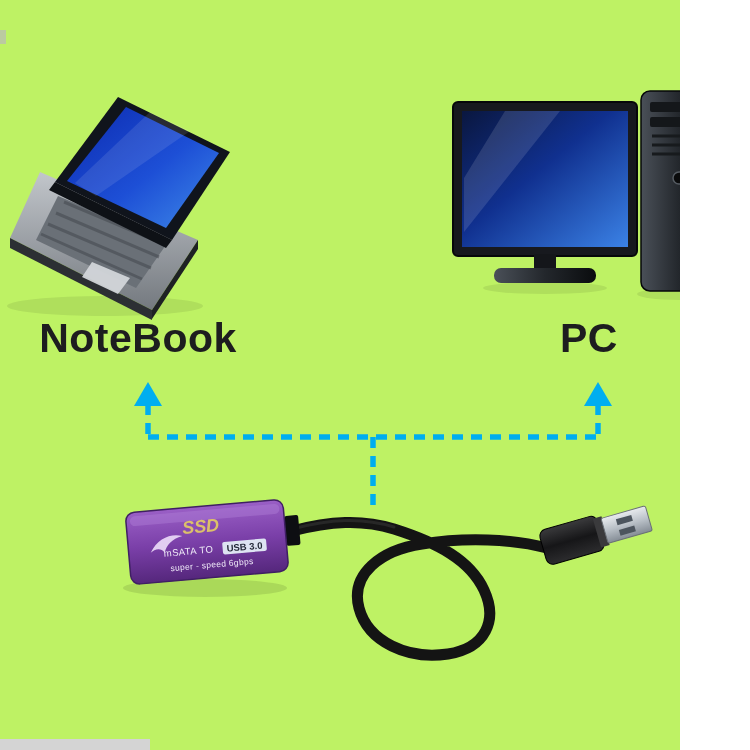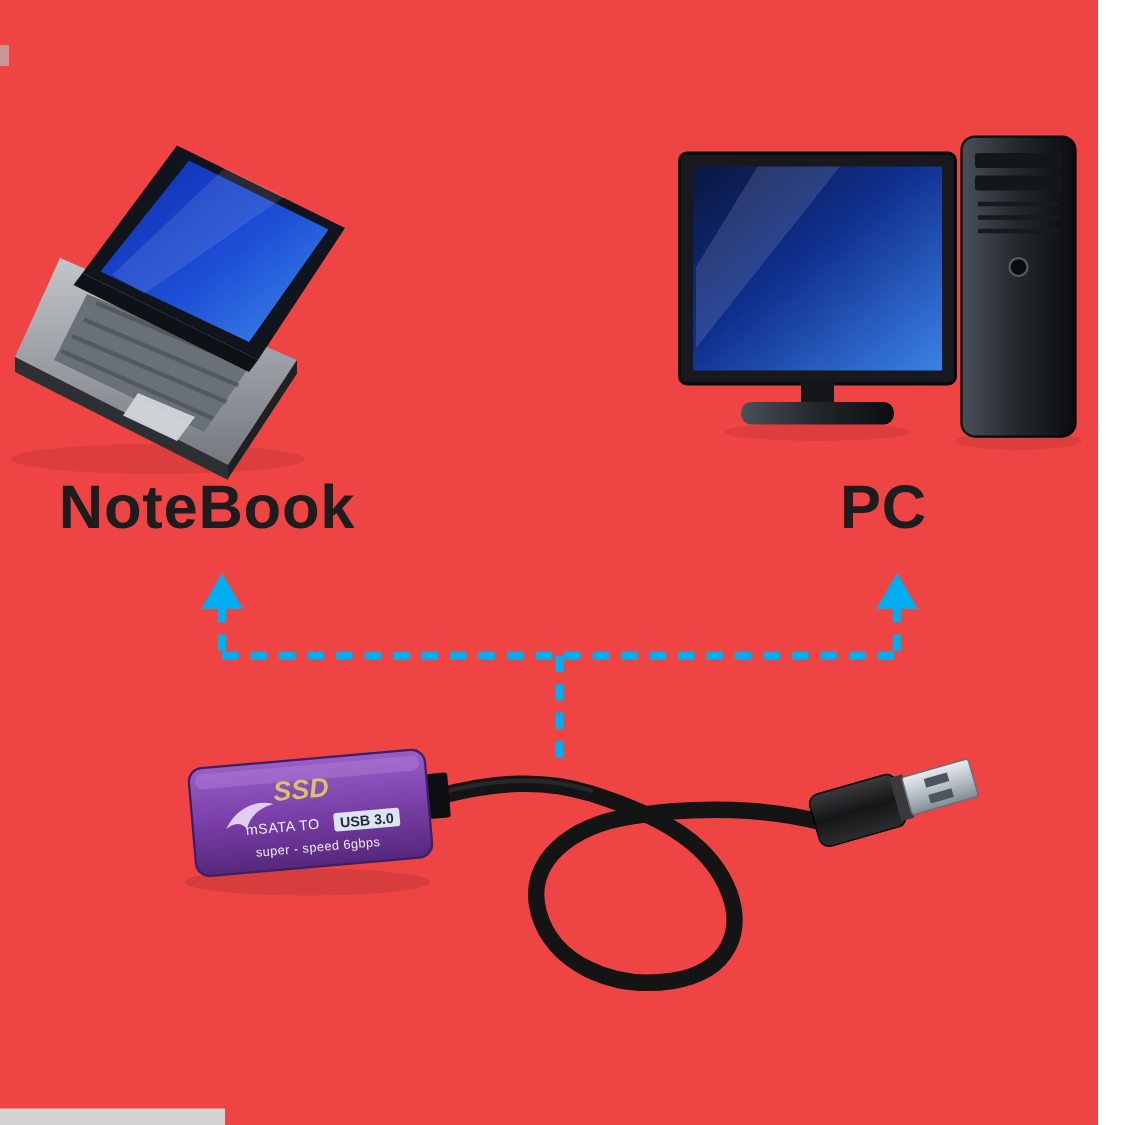--- a/index.html
+++ b/index.html
@@ -1,20 +1,20 @@
 <!DOCTYPE html>
 <html><head>
 <meta charset="utf-8">
 <style>
   html, body { margin: 0; padding: 0; background: #ffffff; }
   .canvas {
     position: relative;
-    width: 732px;
+    width: 680px;
     height: 750px;
-    background: #ef4444;
+    background: #bef264;
     overflow: hidden;
     font-family: "Liberation Sans", sans-serif;
   }
   .canvas > svg { position: absolute; inset: 0; display: block; }
   .device-label {
     font-family: "Liberation Sans", sans-serif;
     font-weight: 700;
     font-size: 41px;
     fill: #1d1d1f;
     letter-spacing: 0.5px;

